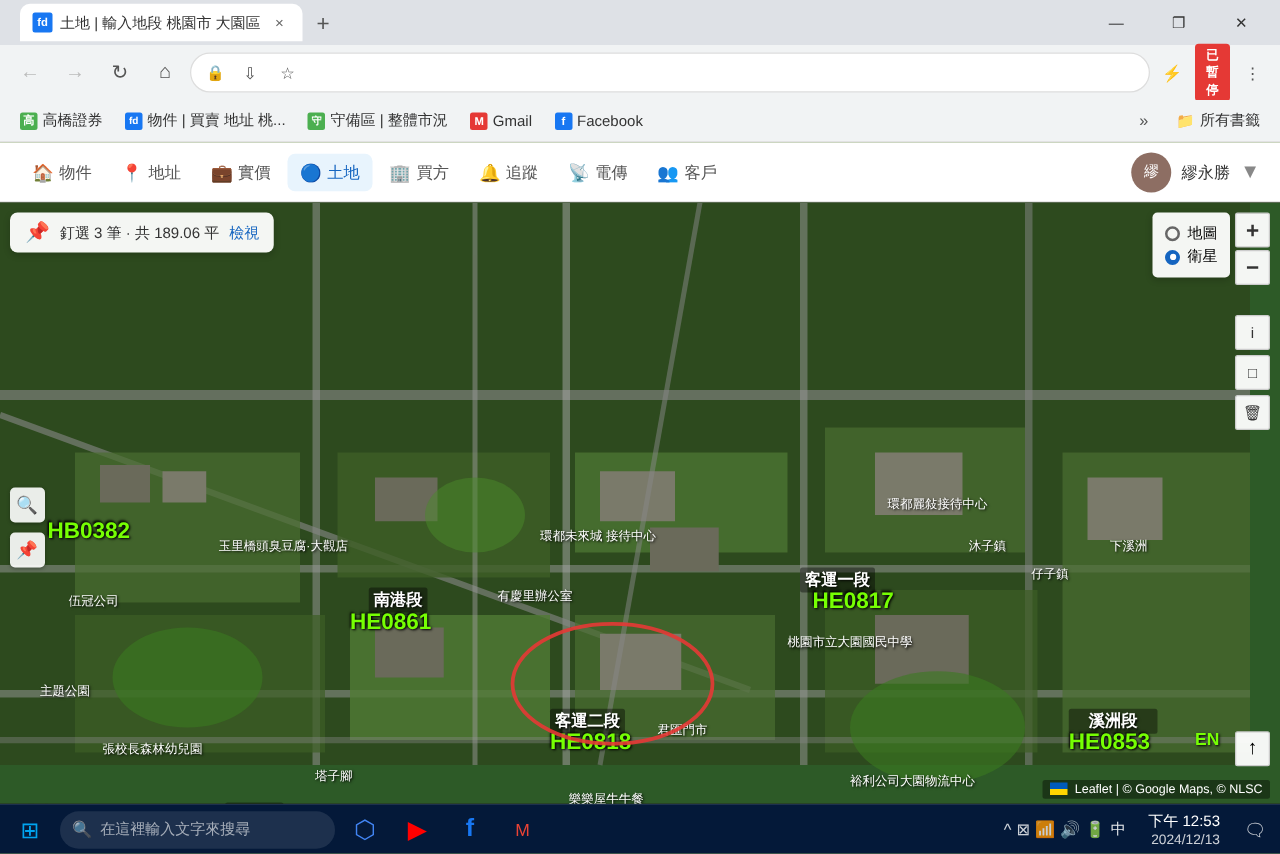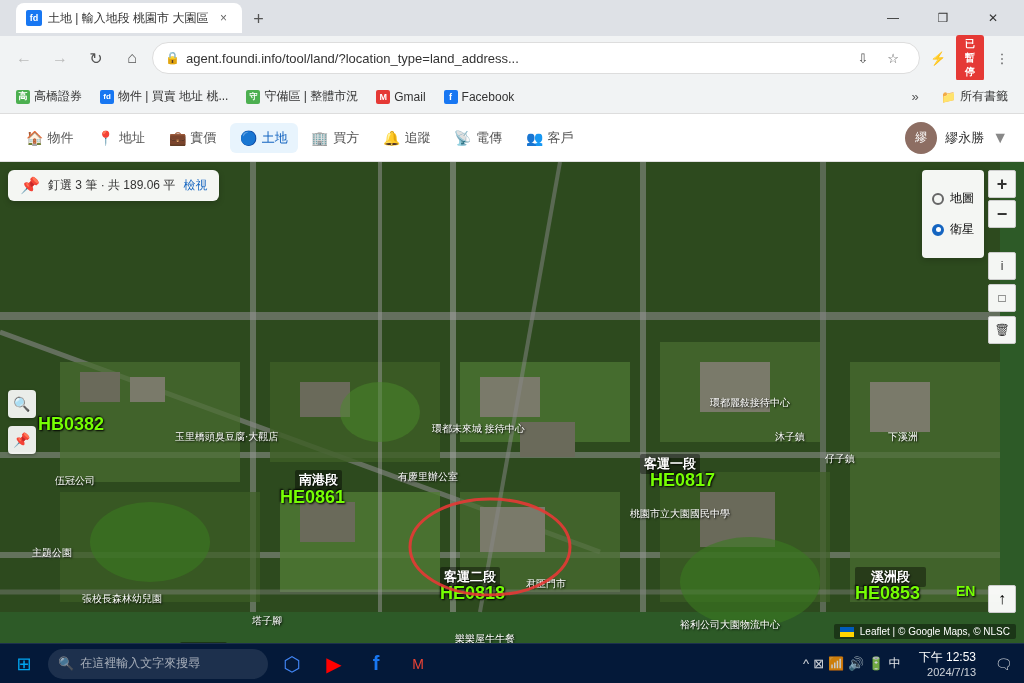--- a/index.html
+++ b/index.html
@@ -64,21 +64,21 @@
     
     .satellite-map { width: 100%; height: 100%; background: #2d5a27; position: relative; overflow: hidden; }
 
     
     .map-info-bar { position: absolute; top: 8px; left: 8px; background: rgba(255,255,255,0.95); border-radius: 6px; padding: 6px 12px; display: flex; align-items: center; gap: 8px; font-size: 12px; box-shadow: 0 2px 6px rgba(0,0,0,0.2); z-index: 10; }
     .info-text { color: #333; }
     .view-link { color: #1565c0; cursor: pointer; text-decoration: none; font-size: 12px; }
 
     
     .map-type-selector { position: absolute; top: 8px; right: 40px; background: rgba(255,255,255,0.95); border-radius: 4px; padding: 6px 10px; font-size: 12px; z-index: 10; box-shadow: 0 2px 6px rgba(0,0,0,0.2); }
-    .map-type-option { display: flex; align-items: center; gap: 6px; margin: 14px 0; cursor: pointer; }
+    .map-type-option { display: flex; align-items: center; gap: 6px; margin: 2px 0; cursor: pointer; }
     .radio-circle { width: 12px; height: 12px; border-radius: 50%; border: 2px solid #666; display: flex; align-items: center; justify-content: center; flex-shrink: 0; }
     .radio-filled { background: #1565c0; border-color: #1565c0; }
     .radio-inner { width: 5px; height: 5px; border-radius: 50%; background: #fff; }
 
     
     .zoom-controls { position: absolute; top: 8px; right: 8px; display: flex; flex-direction: column; gap: 2px; z-index: 10; }
     .zoom-btn { width: 28px; height: 28px; background: rgba(255,255,255,0.95); border: 1px solid #ccc; cursor: pointer; display: flex; align-items: center; justify-content: center; font-size: 18px; font-weight: bold; color: #333; border-radius: 2px; }
 
     
     .side-tools { position: absolute; right: 8px; top: 90px; display: flex; flex-direction: column; gap: 4px; z-index: 10; }
@@ -132,21 +132,20 @@
     </div>
   </div>
 
   <div class="url-bar-row">
     <button class="nav-arrow disabled">←</button>
     <button class="nav-arrow disabled">→</button>
     <button class="nav-arrow">↻</button>
     <button class="nav-arrow">⌂</button>
     <div class="url-input-wrap">
       <span class="url-icon">🔒</span>
-      <span class="url-text">agent.foundi.info/tool/land/?location_type=land_address...</span>
       <div class="url-actions">
         <button class="url-action-btn">⇩</button>
         <button class="url-action-btn">☆</button>
       </div>
     </div>
     <button class="url-action-btn">⚡</button>
     <button class="url-action-btn">
       <span class="paused-badge">已暫停</span>
     </button>
     <button class="url-action-btn">⋮</button>
@@ -398,21 +397,21 @@
       <div class="sys-tray">
         <span class="tray-icon">^</span>
         <span class="tray-icon">⊠</span>
         <span class="tray-icon">📶</span>
         <span class="tray-icon">🔊</span>
         <span class="tray-icon">🔋</span>
         <span class="tray-icon" style="font-size:12px; color:rgba(255,255,255,0.9);">中</span>
       </div>
       <div class="clock-area">
         <span class="clock-time">下午 12:53</span>
-        <span class="clock-date">2024/7/13</span>
+        <span class="clock-date">2024/12/13</span>
       </div>
       <div class="notification-btn">
         <span class="notif-icon">🗨</span>
       </div>
     </div>
   </div>
 
 </div>
 
 </body></html>

